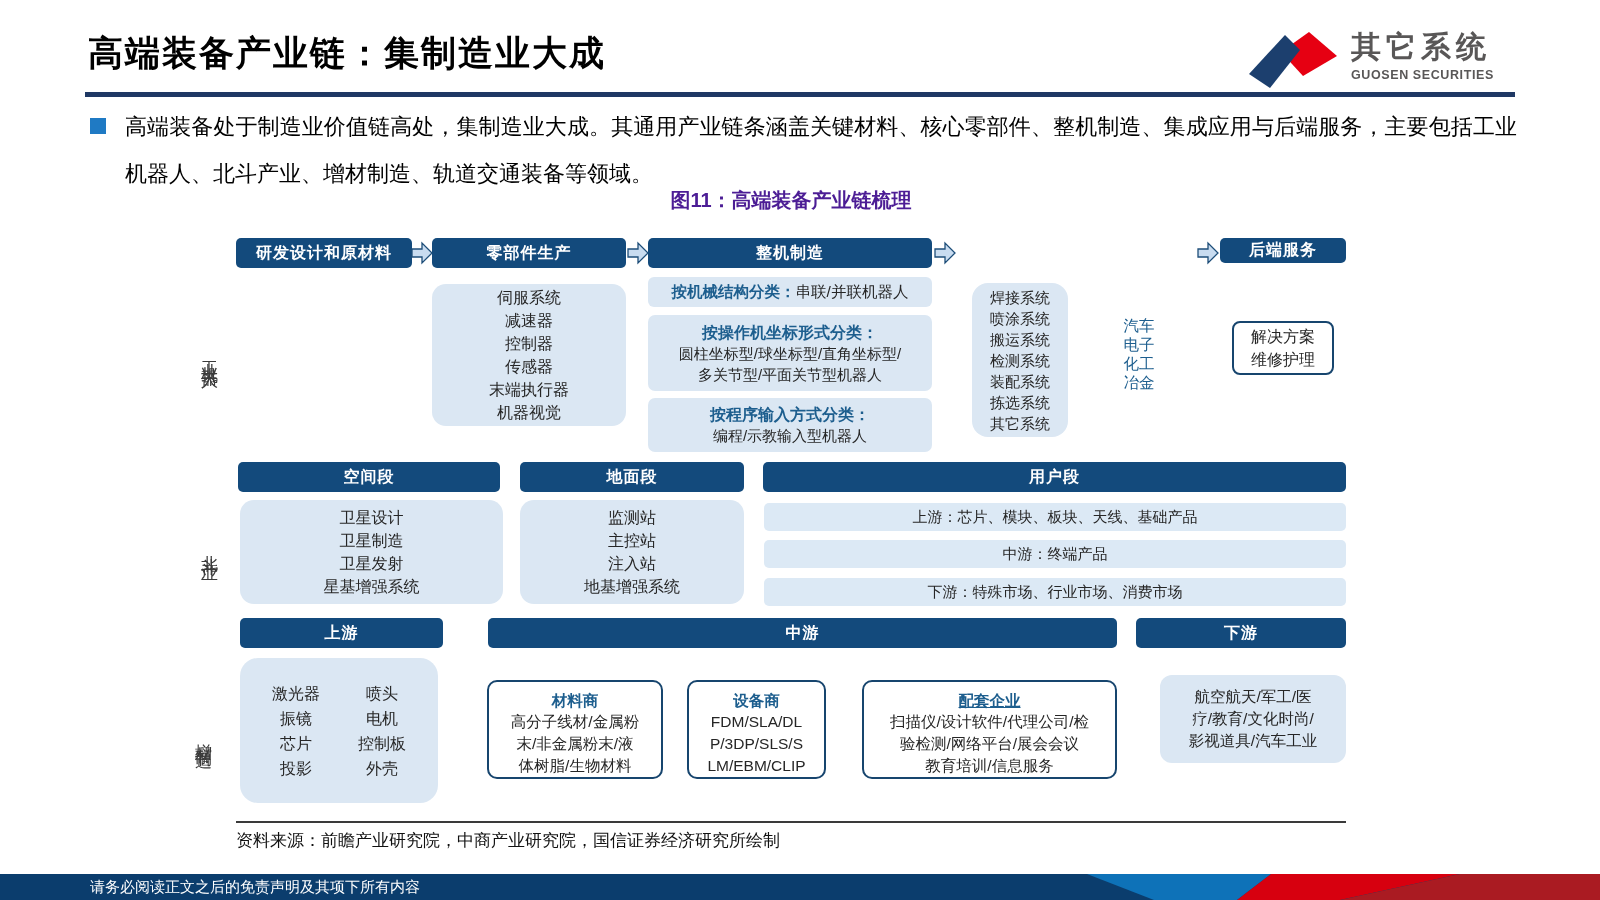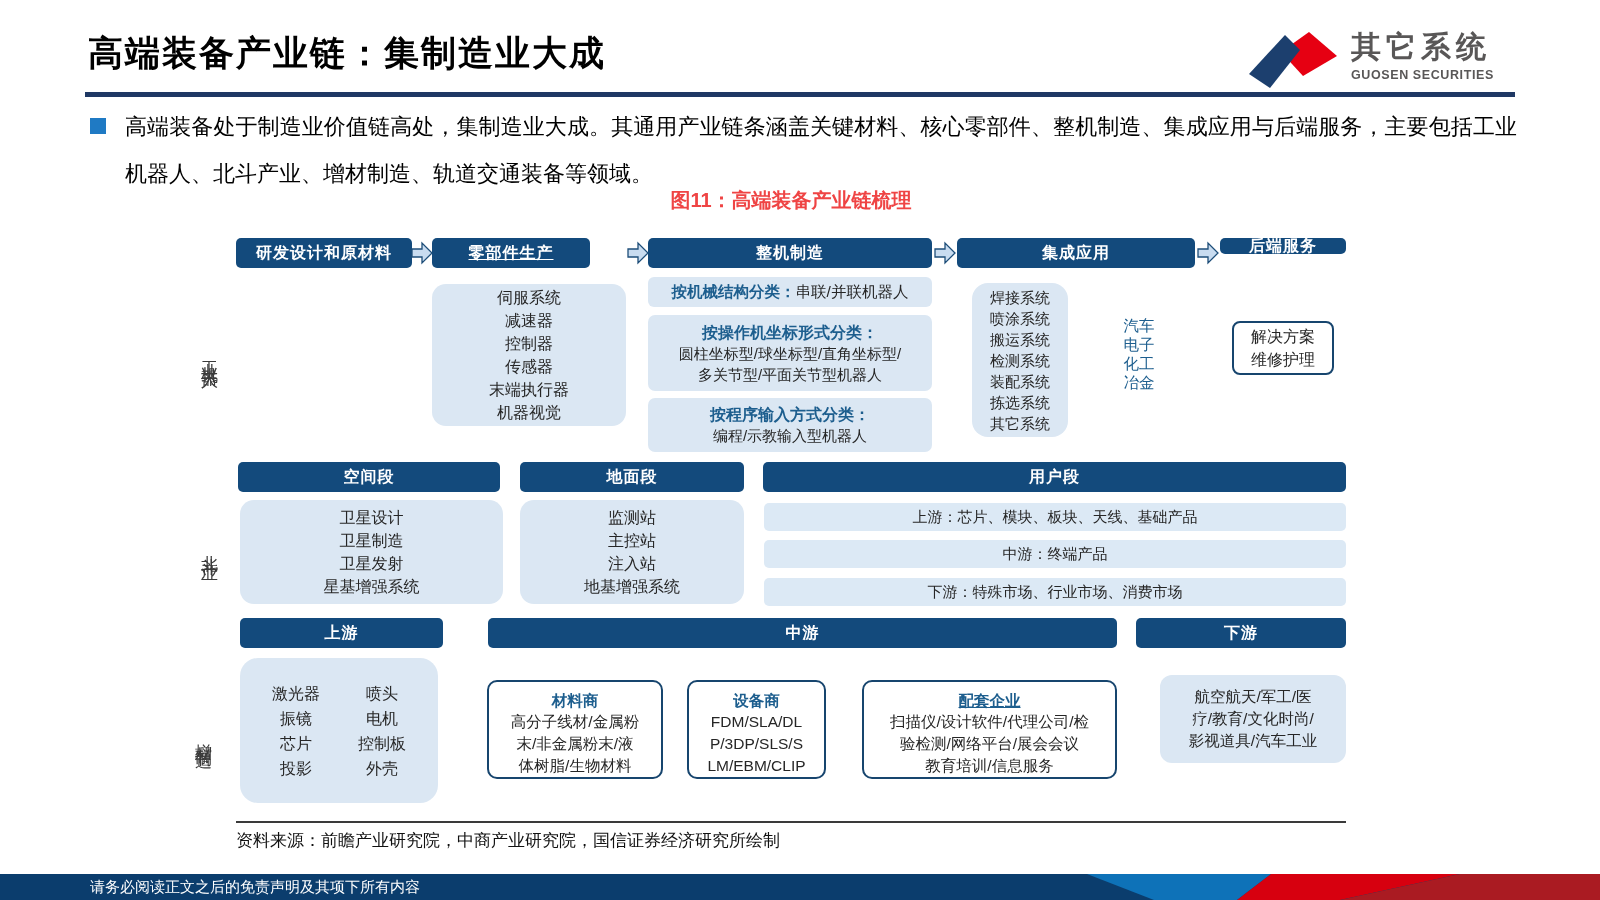--- a/index.html
+++ b/index.html
@@ -6,21 +6,21 @@
   .slide{position:relative;width:1600px;height:900px;background:#fff;overflow:hidden;
          font-family:"Liberation Sans","DejaVu Sans",sans-serif;color:#1a1a1a;}
   .abs{position:absolute;}
   .pre{white-space:pre-line;}
   
   .page-title{font-size:35px;font-weight:800;letter-spacing:2px;color:#000;}
   .title-rule{background:#1F3864;height:5px;}
   
   .bullet{width:16px;height:16px;background:#1F7AC4;}
   .intro{font-size:22px;line-height:47px;color:#000;text-align:justify;}
-  .fig-title{font-size:20px;font-weight:700;color:#ef4444;text-align:center;}
+  .fig-title{font-size:20px;font-weight:700;color:#4c1d95;text-align:center;}
   
   .hdr{background:#134A7C;border-radius:5px;color:#fff;font-weight:700;font-size:16px;
        display:flex;align-items:center;justify-content:center;letter-spacing:1px;}
   .lbox{background:#DBE7F3;border-radius:14px;color:#262626;display:flex;align-items:center;
         justify-content:center;text-align:center;}
   .lbox-sq{background:#DBE7F3;border-radius:7px;color:#262626;text-align:center;}
   .wbox{background:#fff;border:2px solid #17456E;border-radius:10px;color:#262626;
         text-align:center;}
   .acc{color:#1D5E8E;font-weight:700;}
   .vlabel{writing-mode:vertical-rl;text-orientation:upright;font-size:17px;color:#3A3A3A;
@@ -56,33 +56,32 @@
 
   <div class="abs bullet" style="left:90px;top:118px;"></div>
   <div class="abs intro" style="left:125px;top:103px;width:1392px;">高端装备处于制造业价值链高处，集制造业大成。其通用产业链条涵盖关键材料、核心零部件、整机制造、集成应用与后端服务，主要包括工业机器人、北斗产业、增材制造、轨道交通装备等领域。</div>
 
   <div class="abs fig-title" style="left:236px;top:187px;width:1110px;">图11：高端装备产业链梳理</div>
 
   <div class="abs hdr" style="left:236px;top:238px;width:176px;height:30px;">研发设计和原材料</div>
   <svg class="flow-arrow" style="left:410px;top:240px;" width="24" height="26" viewBox="0 0 22 26">
       <polygon points="1,9 11,9 11,3 21,13 11,23 11,17 1,17" fill="#C9DCF0" stroke="#1E4E79" stroke-width="1.3"></polygon>
     </svg>
-  <div class="abs hdr" style="left:432px;top:238px;width:158px;height:30px;text-decoration:underline;">零部件生产</div>
+  <div class="abs hdr" style="left:432px;top:238px;width:194px;height:30px;">零部件生产</div>
   <svg class="flow-arrow" style="left:626px;top:240px;" width="24" height="26" viewBox="0 0 22 26">
       <polygon points="1,9 11,9 11,3 21,13 11,23 11,17 1,17" fill="#C9DCF0" stroke="#1E4E79" stroke-width="1.3"></polygon>
     </svg>
   <div class="abs hdr" style="left:648px;top:238px;width:284px;height:30px;">整机制造</div>
   <svg class="flow-arrow" style="left:933px;top:240px;" width="24" height="26" viewBox="0 0 22 26">
       <polygon points="1,9 11,9 11,3 21,13 11,23 11,17 1,17" fill="#C9DCF0" stroke="#1E4E79" stroke-width="1.3"></polygon>
     </svg>
-  <div class="abs hdr" style="left:957px;top:238px;width:238px;height:30px;">集成应用</div>
   <svg class="flow-arrow" style="left:1196px;top:240px;" width="24" height="26" viewBox="0 0 22 26">
       <polygon points="1,9 11,9 11,3 21,13 11,23 11,17 1,17" fill="#C9DCF0" stroke="#1E4E79" stroke-width="1.3"></polygon>
     </svg>
-  <div class="abs hdr" style="left:1220px;top:238px;width:126px;height:16px;">后端服务</div>
+  <div class="abs hdr" style="left:1220px;top:238px;width:126px;height:25px;">后端服务</div>
 
   <div class="abs vlabel" style="left:198px;top:300px;height:108px;">工业机器人</div>
 
   <div class="abs lbox-sq" style="left:648px;top:277px;width:284px;height:30px;border-radius:6px;display:flex;align-items:center;justify-content:center;font-size:15.5px;">
     <span class="acc">按机械结构分类：</span>
       <span>串联/并联机器人</span>
   </div>
 
   <div class="abs lbox pre" style="left:432px;top:284px;width:194px;height:142px;font-size:16px;line-height:23px;">伺服系统
 减速器

